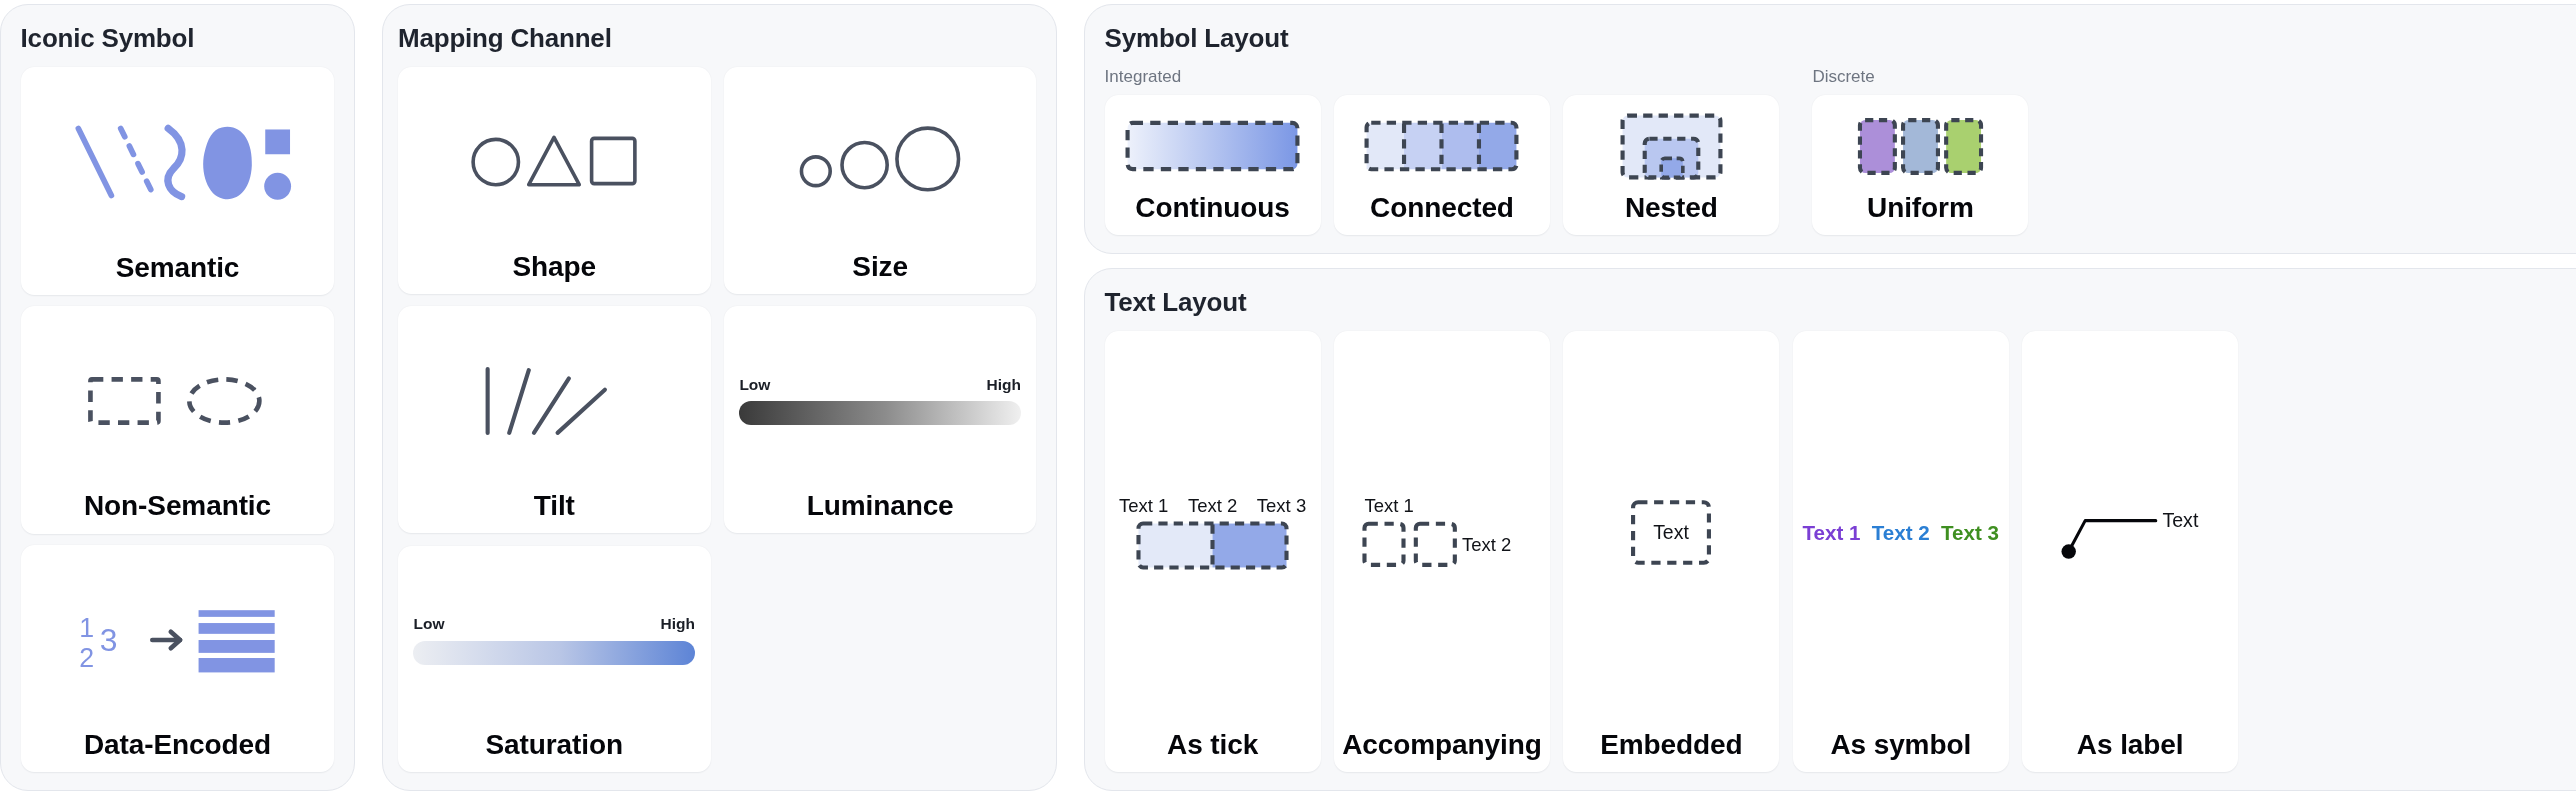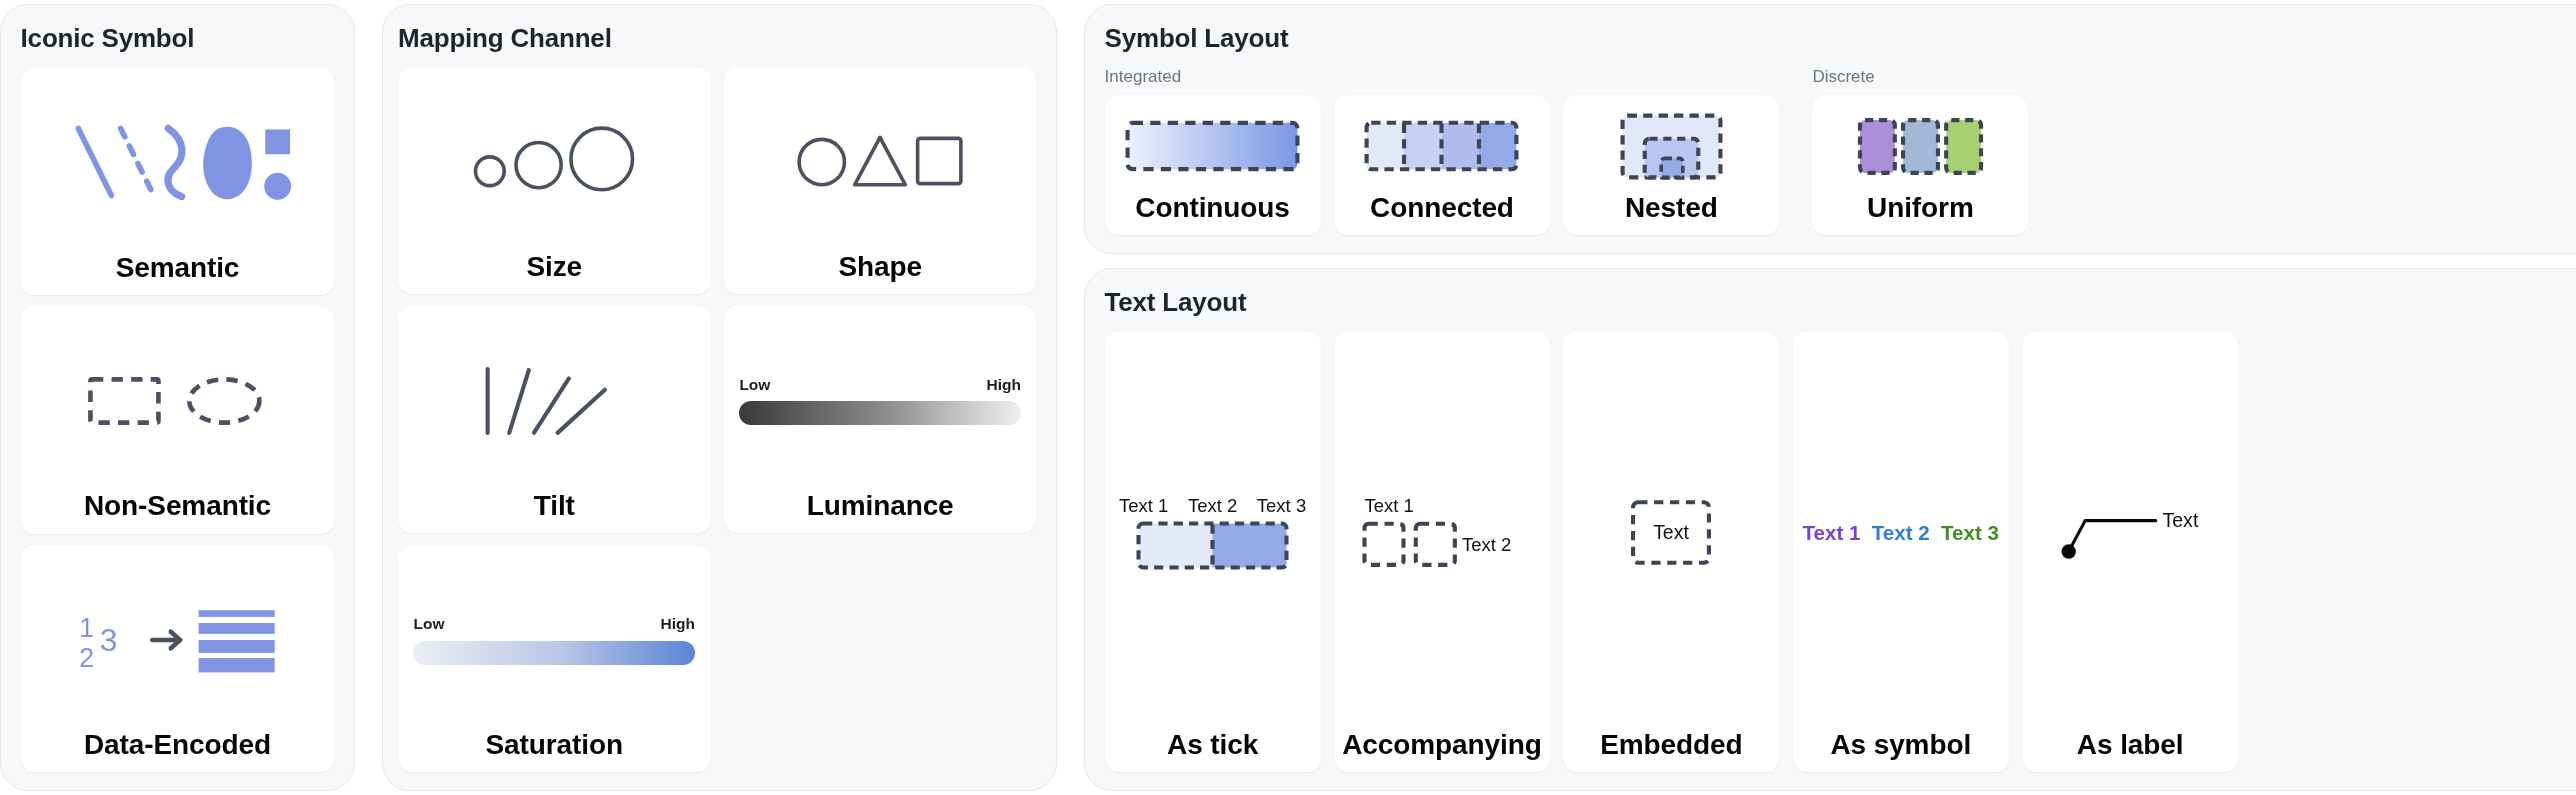--- a/index.html
+++ b/index.html
@@ -174,38 +174,38 @@
 
     </div>
   </section>
 
   <section class="panel p-mapping">
     <div class="panel-title">Mapping Channel</div>
     <div class="grid">
 
       <div class="card">
         <div class="card-art">
+          <svg width="170" height="62" viewBox="0 0 330 120">
+            <circle cx="52" cy="62" r="44" fill="none" stroke="#4a5160" stroke-width="7"></circle>
+            <polygon points="165,14 214,106 116,106" fill="none" stroke="#4a5160" stroke-width="7" stroke-linejoin="round"></polygon>
+            <rect x="238" y="16" width="84" height="88" rx="5" fill="none" stroke="#4a5160" stroke-width="7"></rect>
+          </svg>
+        </div>
+        <div class="card-label">Shape</div>
+      </div>
+
+      <div class="card">
+        <div class="card-art">
           <svg width="170" height="77" viewBox="0 0 330 150">
             <circle cx="40" cy="94" r="28" fill="none" stroke="#4a5160" stroke-width="7"></circle>
             <circle cx="135" cy="82" r="44" fill="none" stroke="#4a5160" stroke-width="7"></circle>
             <circle cx="258" cy="70" r="60" fill="none" stroke="#4a5160" stroke-width="7"></circle>
           </svg>
         </div>
         <div class="card-label">Size</div>
-      </div>
-
-      <div class="card">
-        <div class="card-art">
-          <svg width="170" height="62" viewBox="0 0 330 120">
-            <circle cx="52" cy="62" r="44" fill="none" stroke="#4a5160" stroke-width="7"></circle>
-            <polygon points="165,14 214,106 116,106" fill="none" stroke="#4a5160" stroke-width="7" stroke-linejoin="round"></polygon>
-            <rect x="238" y="16" width="84" height="88" rx="5" fill="none" stroke="#4a5160" stroke-width="7"></rect>
-          </svg>
-        </div>
-        <div class="card-label">Shape</div>
       </div>
 
       <div class="card">
         <div class="card-art">
           <svg width="155" height="72" viewBox="0 0 300 140">
             <g stroke="#4a5160" stroke-width="8" stroke-linecap="round">
               <line x1="20" y1="8" x2="20" y2="132"></line>
               <line x1="100" y1="10" x2="62" y2="132"></line>
               <line x1="178" y1="26" x2="110" y2="132"></line>
               <line x1="248" y1="48" x2="156" y2="132"></line>

